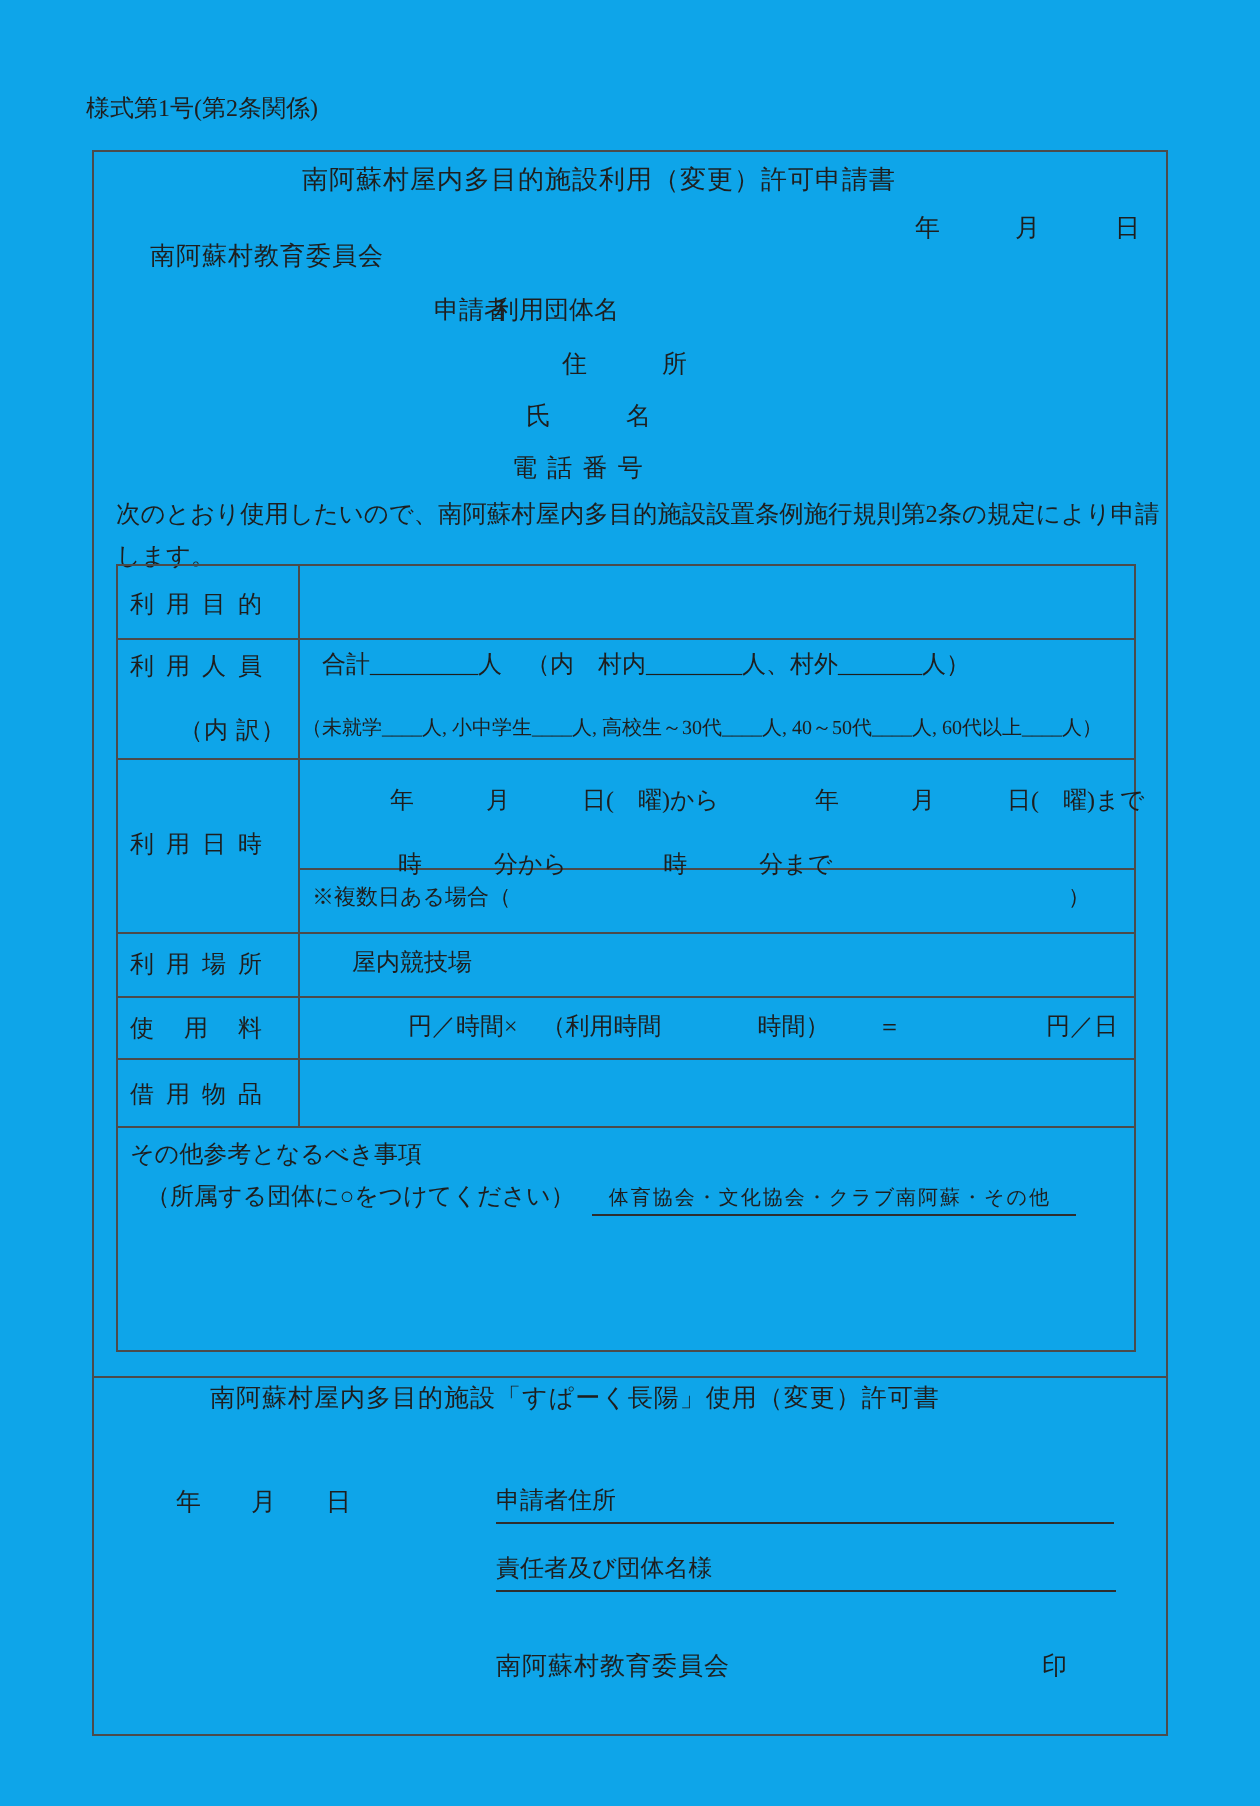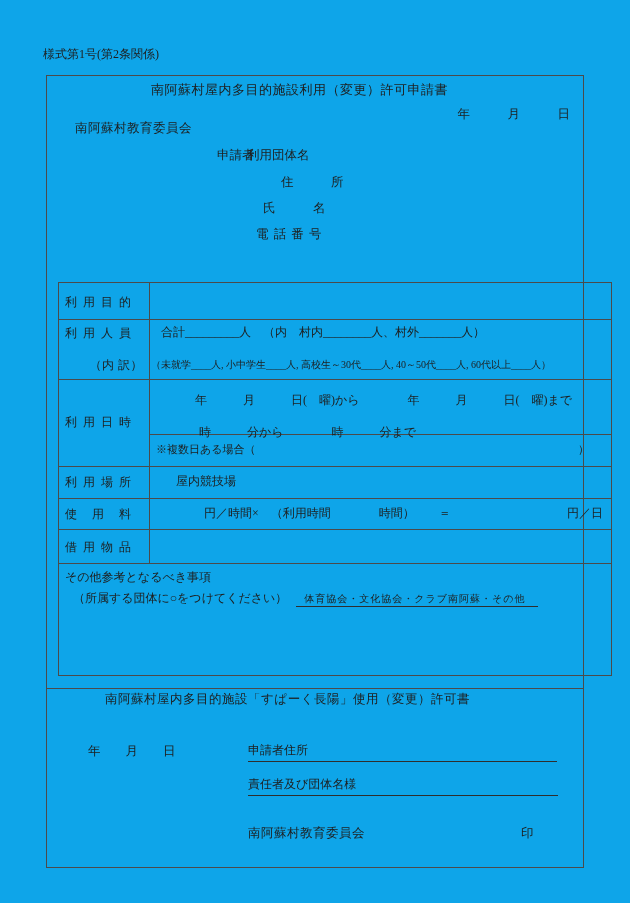--- a/index.html
+++ b/index.html
@@ -35,22 +35,23 @@
   <div class="abs right" style="left:46px;top:107px;width:524px;font-size:12.5px;">年　　　月　　　日</div>
 
   <div class="abs" style="left:75px;top:121px;font-size:12.5px;letter-spacing:0.5px;">南阿蘇村教育委員会</div>
 
   <div class="abs" style="left:217px;top:148px;font-size:12.5px;">申請者</div>
   <div class="abs" style="left:247px;top:148px;font-size:12.5px;">利用団体名</div>
   <div class="abs" style="left:263px;top:175px;font-size:12.5px;margin-left:18px;">住　　　所</div>
   <div class="abs" style="left:263px;top:201px;font-size:12.5px;">氏　　　名</div>
   <div class="abs" style="left:256px;top:227px;font-size:12.5px;letter-spacing:1px;">電 話 番 号</div>
 
+  <div class="abs" style="left:58px;top:247px;width:528px;font-size:12.2px;line-height:21px;white-space:normal;">次のとおり使用したいので、南阿蘇村屋内多目的施設設置条例施行規則第2条の規定により申請します。</div>
 
-  <div class="box" style="left:58px;top:282px;width:508px;height:392px;padding-left:44px;">
+  <div class="box" style="left:58px;top:282px;width:508px;height:392px;">
 
     <div class="hl" style="top:36px;"></div>
     <div class="hl" style="top:96px;"></div>
     <div class="hl" style="top:151px;left:90px;"></div>
     <div class="hl" style="top:183px;"></div>
     <div class="hl" style="top:215px;"></div>
     <div class="hl" style="top:246px;"></div>
     <div class="hl" style="top:280px;"></div>
     <div class="vl" style="left:90px;top:0;height:280px;"></div>
 

